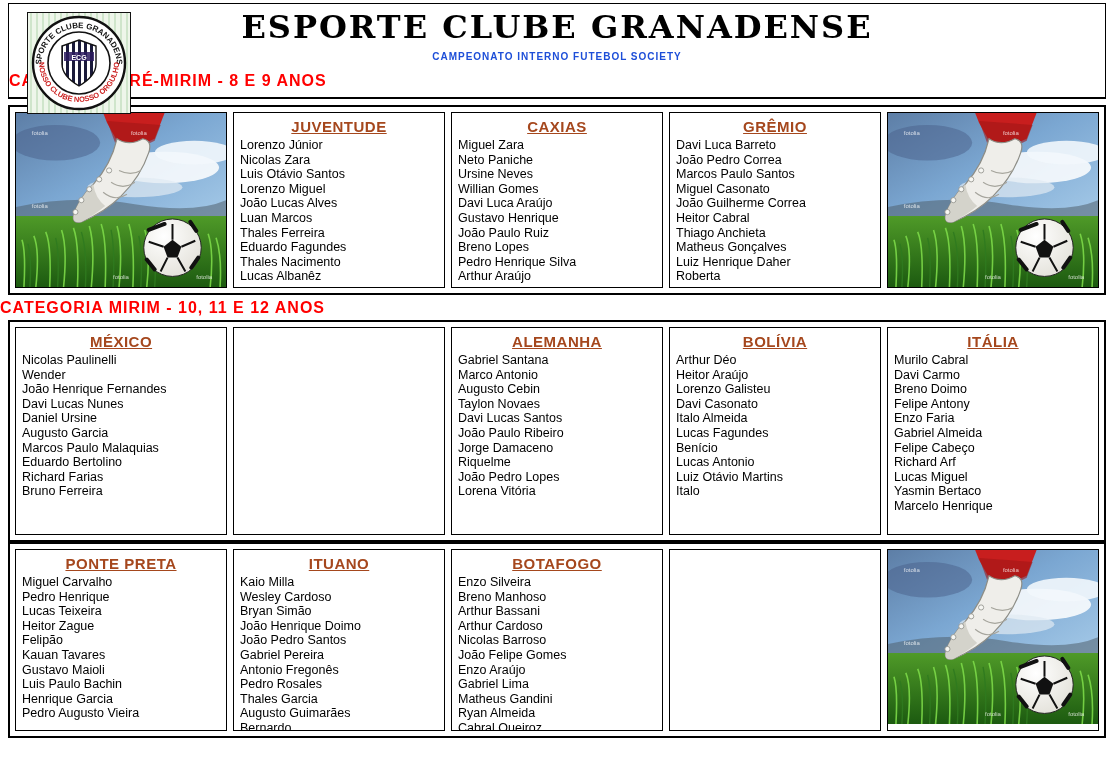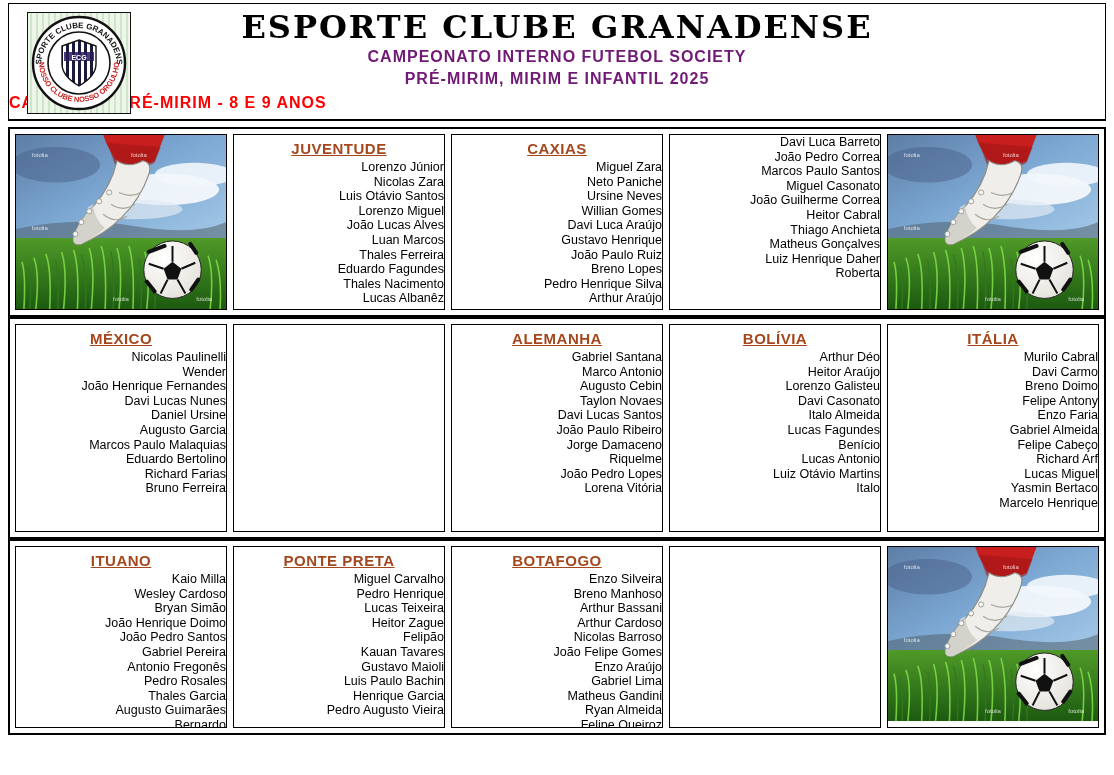--- a/index.html
+++ b/index.html
@@ -3,31 +3,31 @@
 <meta charset="utf-8">
 <style>
   html,body { margin:0; padding:0; background:#fff; font-family:"Liberation Sans", sans-serif; }
   .page { width:1114px; height:775px; overflow:hidden; background:#fff; }
 
   
   .header-box { position:relative; margin:3px 8px 6px 8px; border:1px solid #000; border-bottom:2px solid #000; padding:4px 0 2px 0; }
   .club-logo { position:absolute; left:18px; top:8px; width:104px; height:102px; }
   .title-stack { text-align:center; }
   .main-title { font-family:"DejaVu Serif", serif; font-weight:bold; font-size:32px; letter-spacing:2px; color:#000; line-height:38px; }
-  .subtitle { font-weight:bold; font-size:16px; letter-spacing:1px; color:#701a75; line-height:22px; }
+  .subtitle { font-weight:bold; font-size:10px; letter-spacing:1px; color:#1d4ed8; line-height:22px; }
   .cat-heading { text-align:left; font-weight:bold; font-size:16px; letter-spacing:1px; color:var(--category-heading,#ff0000); line-height:21px; margin:2px 0; }
 
   
   .row { display:flex; gap:6px; margin:0 8px; padding:5px; border:2px solid #000; align-items:stretch; }
   .row-0 { height:176px; }
   .row-1 { height:208px; }
   .row-2 { height:182px; }
   .box { flex:1 1 0; border:1px solid #000; background:#fff; overflow:hidden; min-width:0; }
   .team-name { text-align:center; font-weight:bold; font-size:15px; letter-spacing:0.5px; text-decoration:underline; color:var(--team-name,#a5471d); padding:5px 0 3px 0; }
-  .players { padding:0 0 0 6px;text-align:right; }
+  .players { padding:0 0 0 6px; }
   .player { font-size:12.5px; line-height:14.6px; color:#000; white-space:nowrap; }
 
   .spacer-s { height:2px; }
 </style>
 </head>
 <body>
 
 <div class="page">
 
   <div class="header-box">
@@ -53,21 +53,20 @@
       <text font-size="7.5" font-weight="bold" fill="#cc2222" font-family="Liberation Sans, sans-serif">
         <textPath href="#arcBottom" startOffset="50%" text-anchor="middle">NOSSO CLUBE NOSSO ORGULHO</textPath>
       </text>
       <path d="M52,28 L69,34 L69,52 Q69,64 52,74 Q35,64 35,52 L35,34 Z" fill="url(#shieldStripes)" stroke="#111" stroke-width="1.4"></path>
       <rect x="37" y="40" width="30" height="9" fill="#2a1a5e" opacity="0.85"></rect>
       <text x="52" y="47.5" text-anchor="middle" font-size="7" font-weight="bold" fill="#ffffff" font-family="Liberation Sans, sans-serif">ECG</text>
     </svg>
     <div class="title-stack">
       <div class="main-title">ESPORTE CLUBE GRANADENSE</div>
       <div class="subtitle">CAMPEONATO INTERNO FUTEBOL SOCIETY</div>
-      <div class="subtitle">PRÉ-MIRIM, MIRIM E INFANTIL 2025</div>
       <div class="cat-heading">CATEGORIA PRÉ-MIRIM - 8 E 9 ANOS</div>
       <div class="spacer-s"></div>
     </div>
   </div>
 
   <div class="row row-0" id="row-0">
       <div class="box image"><svg viewBox="0 0 212 176" preserveAspectRatio="none">
     <defs>
       <linearGradient id="skyG" x1="0" y1="0" x2="1" y2="1">
         <stop offset="0" stop-color="#5d7ea6"></stop>
@@ -165,20 +164,21 @@
           <div class="player">Willian Gomes</div>
           <div class="player">Davi Luca Araújo</div>
           <div class="player">Gustavo Henrique</div>
           <div class="player">João Paulo Ruiz</div>
           <div class="player">Breno Lopes</div>
           <div class="player">Pedro Henrique Silva</div>
           <div class="player">Arthur Araújo</div>
         </div>
       </div>
       <div class="box team">
+        <div class="team-name">GRÊMIO</div>
         <div class="players">
           <div class="player">Davi Luca Barreto</div>
           <div class="player">João Pedro Correa</div>
           <div class="player">Marcos Paulo Santos</div>
           <div class="player">Miguel Casonato</div>
           <div class="player">João Guilherme Correa</div>
           <div class="player">Heitor Cabral</div>
           <div class="player">Thiago Anchieta</div>
           <div class="player">Matheus Gonçalves</div>
           <div class="player">Luiz Henrique Daher</div>
@@ -254,20 +254,21 @@
     <g fill="#ffffff" opacity="0.75" font-size="6" font-family="Liberation Sans, sans-serif">
       <text x="16" y="22">fotolia</text>
       <text x="116" y="22">fotolia</text>
       <text x="16" y="96">fotolia</text>
       <text x="98" y="168">fotolia</text>
       <text x="182" y="168">fotolia</text>
     </g>
   </svg></div>
     </div>
 
+  <div class="cat-heading">CATEGORIA MIRIM - 10, 11 E 12 ANOS</div>
 
   <div class="row row-1" id="row-1">
       <div class="box team">
         <div class="team-name">MÉXICO</div>
         <div class="players">
           <div class="player">Nicolas Paulinelli</div>
           <div class="player">Wender</div>
           <div class="player">João Henrique Fernandes</div>
           <div class="player">Davi Lucas Nunes</div>
           <div class="player">Daniel Ursine</div>
@@ -324,64 +325,64 @@
           <div class="player">Lucas Miguel</div>
           <div class="player">Yasmin Bertaco</div>
           <div class="player">Marcelo Henrique</div>
         </div>
       </div>
     </div>
 
 
   <div class="row row-2" id="row-2">
       <div class="box team">
+        <div class="team-name">PONTE PRETA</div>
+        <div class="players">
+          <div class="player">Miguel Carvalho</div>
+          <div class="player">Pedro Henrique</div>
+          <div class="player">Lucas Teixeira</div>
+          <div class="player">Heitor Zague</div>
+          <div class="player">Felipão</div>
+          <div class="player">Kauan Tavares</div>
+          <div class="player">Gustavo Maioli</div>
+          <div class="player">Luis Paulo Bachin</div>
+          <div class="player">Henrique Garcia</div>
+          <div class="player">Pedro Augusto Vieira</div>
+        </div>
+      </div>
+      <div class="box team">
         <div class="team-name">ITUANO</div>
         <div class="players">
           <div class="player">Kaio Milla</div>
           <div class="player">Wesley Cardoso</div>
           <div class="player">Bryan Simão</div>
           <div class="player">João Henrique Doimo</div>
           <div class="player">João Pedro Santos</div>
           <div class="player">Gabriel Pereira</div>
           <div class="player">Antonio Fregonês</div>
           <div class="player">Pedro Rosales</div>
           <div class="player">Thales Garcia</div>
           <div class="player">Augusto Guimarães</div>
           <div class="player">Bernardo</div>
         </div>
       </div>
       <div class="box team">
-        <div class="team-name">PONTE PRETA</div>
-        <div class="players">
-          <div class="player">Miguel Carvalho</div>
-          <div class="player">Pedro Henrique</div>
-          <div class="player">Lucas Teixeira</div>
-          <div class="player">Heitor Zague</div>
-          <div class="player">Felipão</div>
-          <div class="player">Kauan Tavares</div>
-          <div class="player">Gustavo Maioli</div>
-          <div class="player">Luis Paulo Bachin</div>
-          <div class="player">Henrique Garcia</div>
-          <div class="player">Pedro Augusto Vieira</div>
-        </div>
-      </div>
-      <div class="box team">
         <div class="team-name">BOTAFOGO</div>
         <div class="players">
           <div class="player">Enzo Silveira</div>
           <div class="player">Breno Manhoso</div>
           <div class="player">Arthur Bassani</div>
           <div class="player">Arthur Cardoso</div>
           <div class="player">Nicolas Barroso</div>
           <div class="player">João Felipe Gomes</div>
           <div class="player">Enzo Araújo</div>
           <div class="player">Gabriel Lima</div>
           <div class="player">Matheus Gandini</div>
           <div class="player">Ryan Almeida</div>
-          <div class="player">Felipe Queiroz</div>
+          <div class="player">Cabral Queiroz</div>
         </div>
       </div>
       <div class="box empty"></div>
       <div class="box image"><svg viewBox="0 0 212 176" preserveAspectRatio="none">
     <defs>
       <linearGradient id="skyG" x1="0" y1="0" x2="1" y2="1">
         <stop offset="0" stop-color="#5d7ea6"></stop>
         <stop offset="0.45" stop-color="#7ba7d2"></stop>
         <stop offset="1" stop-color="#a9cdea"></stop>
       </linearGradient>

